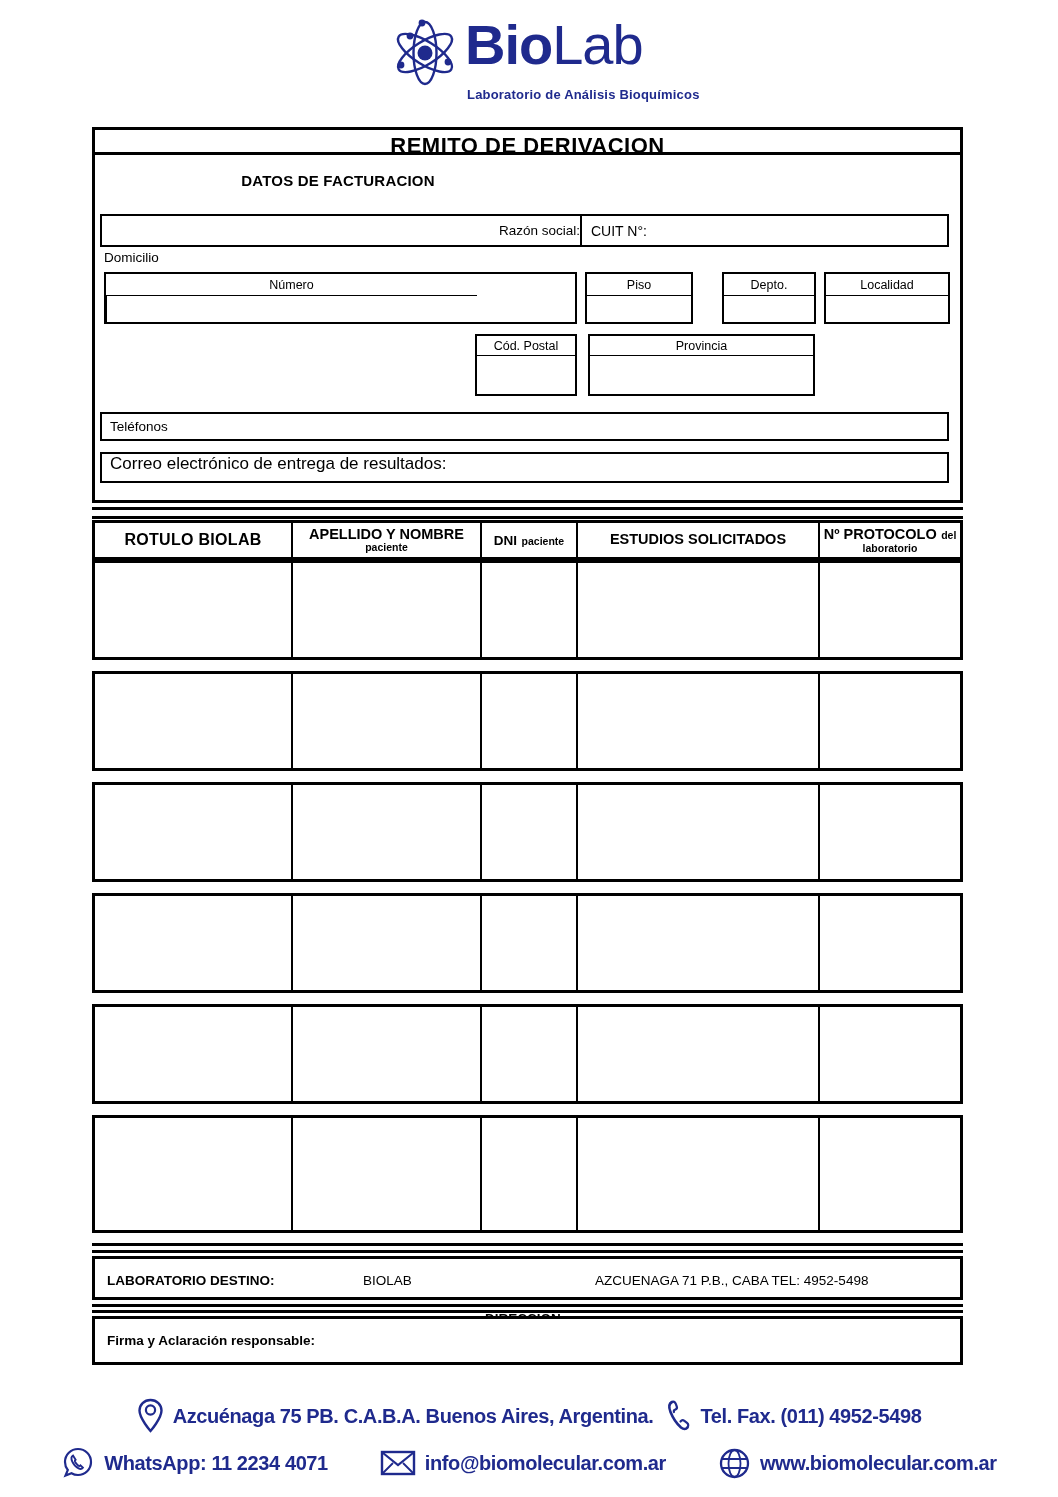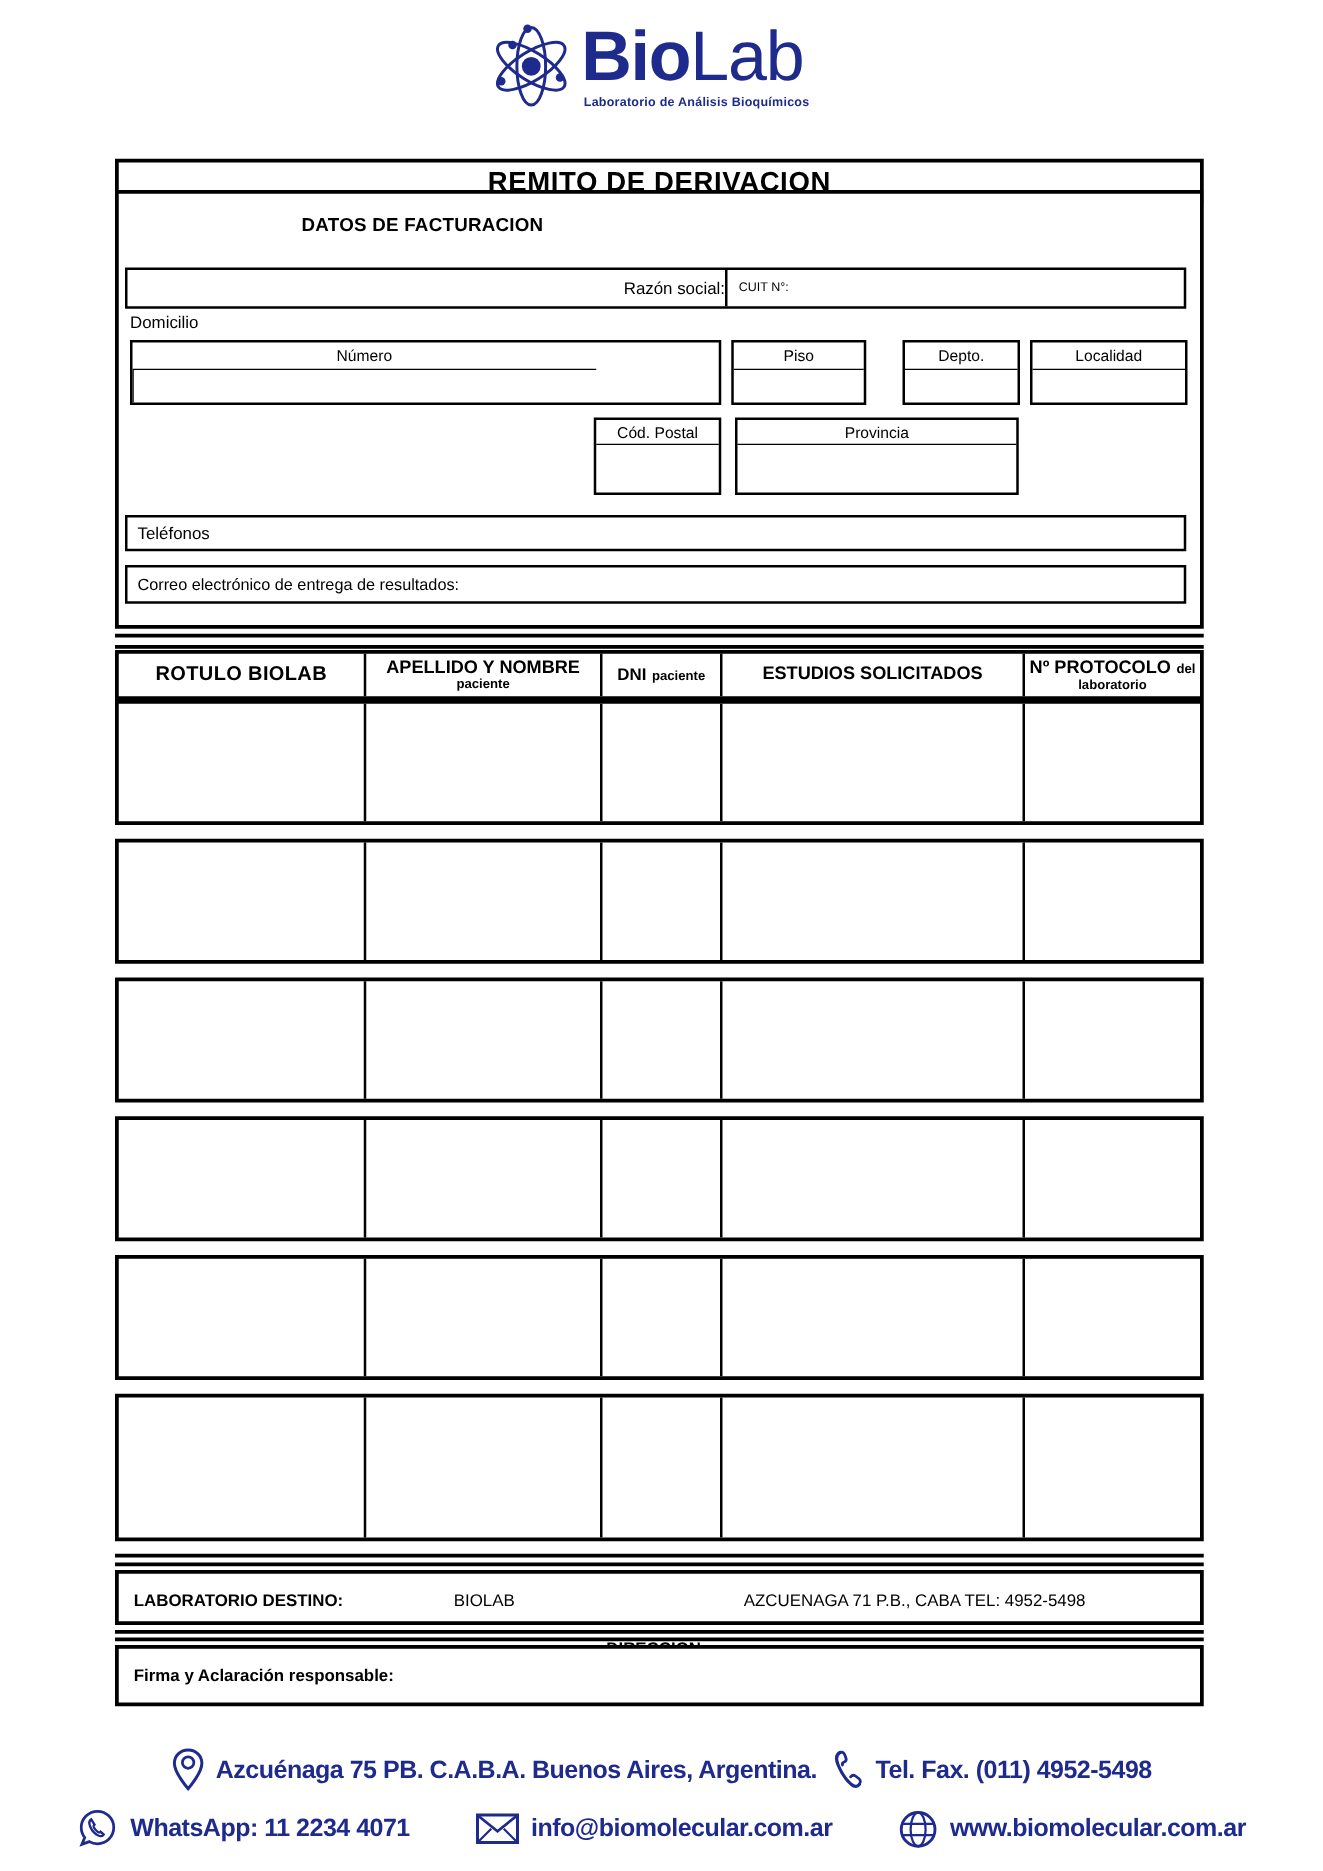--- a/index.html
+++ b/index.html
@@ -10,56 +10,56 @@
     overflow:hidden;
   }
   .abs { position:absolute; }
 
   
   .logo-row { left:391px; top:14px; display:flex; align-items:flex-start; }
   .logo-text { margin-left:6px; }
   .brand { font-size:56px; line-height:62px; color:#1f2a8d; letter-spacing:-1px; }
   .brand .bold { font-weight:700; }
   .brand .light { font-weight:400; }
-  .logo-sub { font-size:10px; font-weight:700; color:#1f2a8d; letter-spacing:0.2px; margin-top:1px; margin-left:2px; }
+  .logo-sub { font-size:13px; font-weight:700; color:#1f2a8d; letter-spacing:0.2px; margin-top:11px; margin-left:2px; }
 
   
   .box3 { border:3px solid #000; background:#fff; }
   .box2 { border:2px solid #000; background:#fff; }
   .title-box { left:92px; top:127px; width:871px; height:37px;
     display:flex; align-items:center; justify-content:center;
     font-size:22px; font-weight:700; letter-spacing:0.5px; }
   .section-box { left:92px; top:152px; width:871px; height:351px; }
 
   .datos-label { left:100px; top:172px; width:476px; text-align:center;
     font-size:15px; font-weight:700; letter-spacing:0.2px; }
   .fecha-box { left:584px; top:159px; width:365px; height:45px; padding:5px 7px;
     font-size:13.5px; font-weight:700; }
 
   .razon-row { left:100px; top:214px; width:849px; height:33px; display:flex; }
   .razon-cell { width:478px; display:flex; align-items:center; padding-left:8px; font-size:13.5px;justify-content:flex-end; }
-  .cuit-cell { flex:1; border-left:2px solid #000; display:flex; align-items:center; padding-left:9px; font-size:10px; }
+  .cuit-cell { flex:1; border-left:2px solid #000; display:flex; align-items:center; padding-left:9px; font-size:14px; }
 
   .plain-label { font-size:13.5px; }
   .domicilio-label { left:104px; top:250px; }
 
   .hfield { position:absolute; border:2px solid #000; background:#fff; }
   .hfield .fhead { border-bottom:1.5px solid #000; text-align:center; font-size:12.5px;
     display:flex; align-items:center; justify-content:center; }
   .hfield .fbody { width:100%; }
 
   .calle-box  { left:104px; top:272px; width:473px; height:52px; display:flex; flex-direction:column; }
   .calle-grid { display:grid; grid-template-columns:371px 1fr; height:100%; }
   .calle-grid > div:nth-child(2), .calle-grid > div:nth-child(4) { border-left:1.5px solid #000; }
   .calle-grid .head { border-bottom:1.5px solid #000; font-size:12.5px; text-align:center;
     display:flex; align-items:center; justify-content:center; height:22px; }
   .calle-grid .val { height:26px; }
 
   .telefonos-box { left:100px; top:412px; width:849px; height:29px; display:flex; align-items:center; padding-left:8px; font-size:13.5px; }
-  .correo-box { left:100px; top:452px; width:849px; height:31px; display:flex; align-items:center; padding-left:8px; font-size:13px; }
+  .correo-box { left:100px; top:452px; width:849px; height:31px; display:flex; padding-left:8px; font-size:17px; }
 
   .thinbar { left:92px; width:871px; background:#fff; border-top:3px solid #000; border-bottom:3px solid #000; }
 
   
   .thead { left:92px; top:520px; width:871px; height:40px; border:3px solid #000;
     display:grid; grid-template-columns:196px 189px 96px 242px 1fr; }
   .thead > div { display:flex; flex-direction:column; align-items:center; justify-content:center; text-align:center; line-height:1.05; }
   .thead > div + div { border-left:2px solid #000; }
   .h-main { font-weight:700; font-size:14.5px; }
   .h-main-lg { font-weight:700; font-size:16px; letter-spacing:0.3px; }

